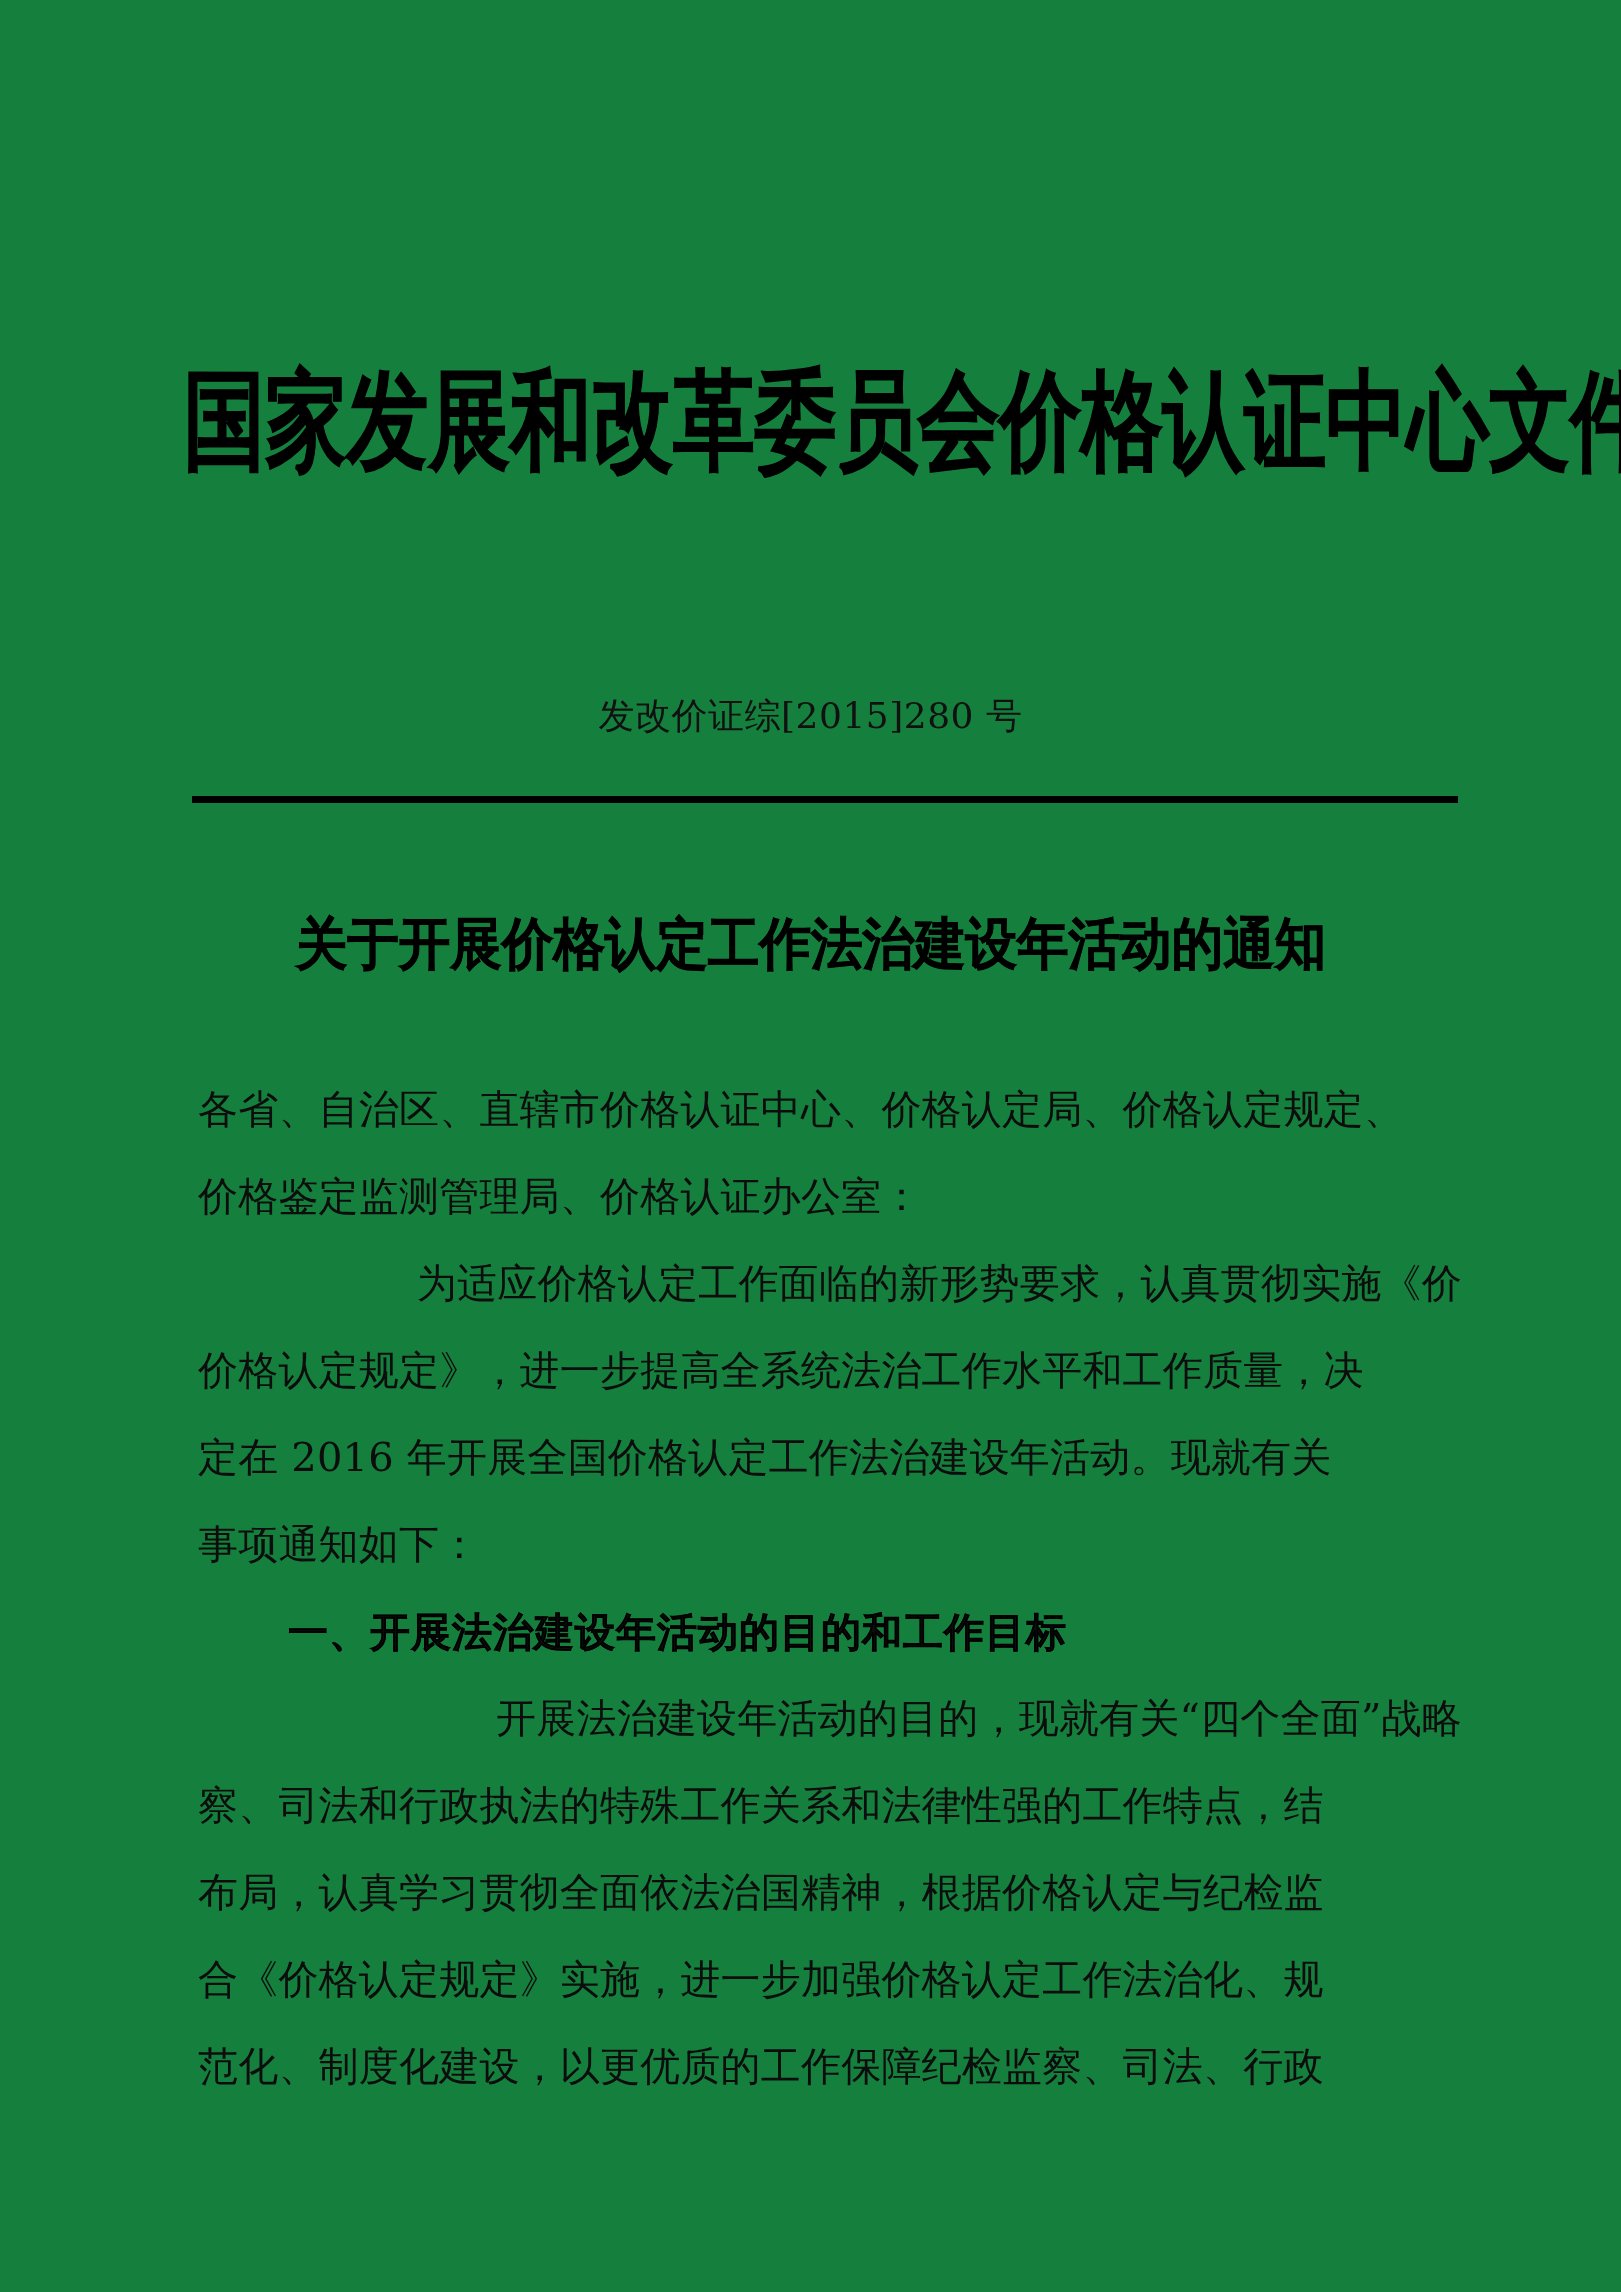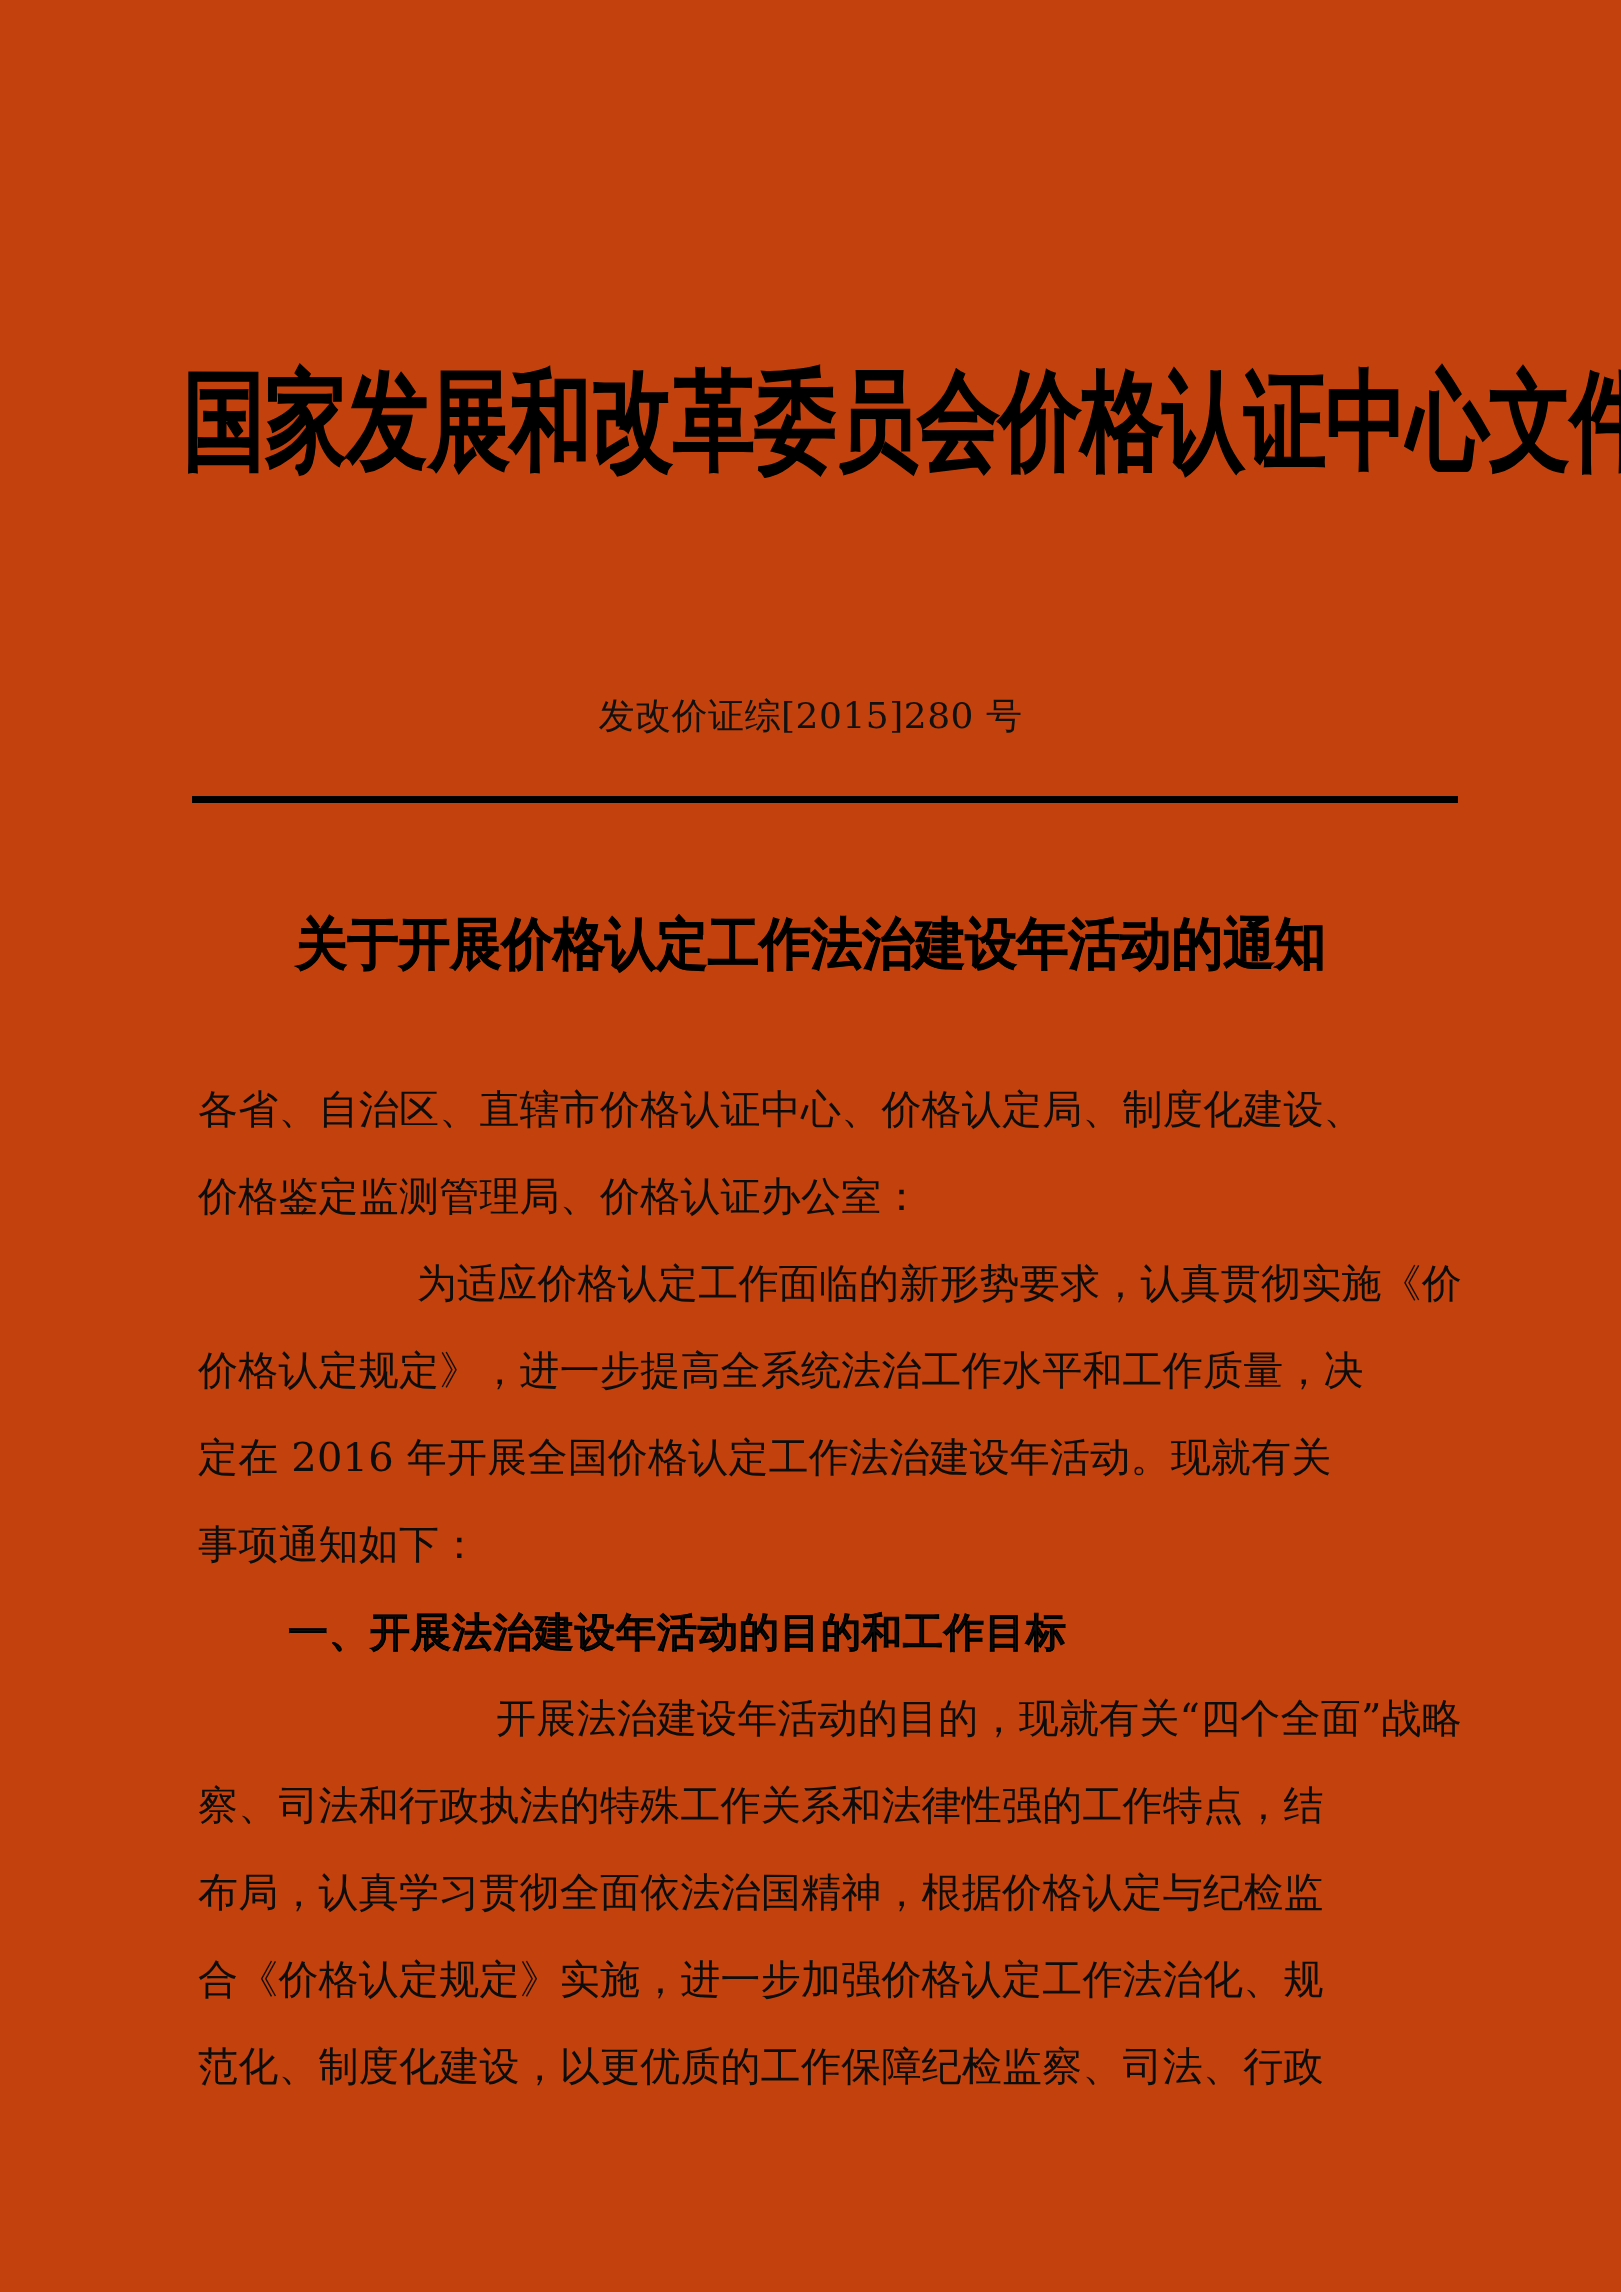--- a/index.html
+++ b/index.html
@@ -13,21 +13,21 @@
     position: relative;
     overflow: hidden;
     font-family: "DejaVu Serif", "Liberation Serif", serif;
     color: #0a0a0a;
     -webkit-font-smoothing: antialiased;
   }
 
   .page {
     position: absolute;
     inset: 0;
-    background: #c2410c;
+    background: #15803d;
   }
 
   
   .masthead {
     position: absolute;
     left: 0;
     right: 0;
     top: 365px;
     text-align: center;
   }
@@ -134,21 +134,21 @@
   </div>
 
   <div class="rule"></div>
 
   <div class="doc-heading-row">
     <div class="doc-heading">关于开展价格认定工作法治建设年活动的通知</div>
   </div>
 
   <div class="body-block">
 
-    <div class="line">各省、自治区、直辖市价格认证中心、价格认定局、制度化建设、</div>
+    <div class="line">各省、自治区、直辖市价格认证中心、价格认定局、价格认定规定、</div>
     <div class="line">价格鉴定监测管理局、价格认证办公室：</div>
 
     <div class="line indent2">为适应价格认定工作面临的新形势要求，认真贯彻实施《价</div>
     <div class="line">价格认定规定》，进一步提高全系统法治工作水平和工作质量，决</div>
     <div class="line">定在 2016 年开展全国价格认定工作法治建设年活动。现就有关</div>
     <div class="line">事项通知如下：</div>
 
     <div class="line bold-head">一、开展法治建设年活动的目的和工作目标</div>
 
     <div class="line indent2">开展法治建设年活动的目的，现就有关“四个全面”战略</div>

